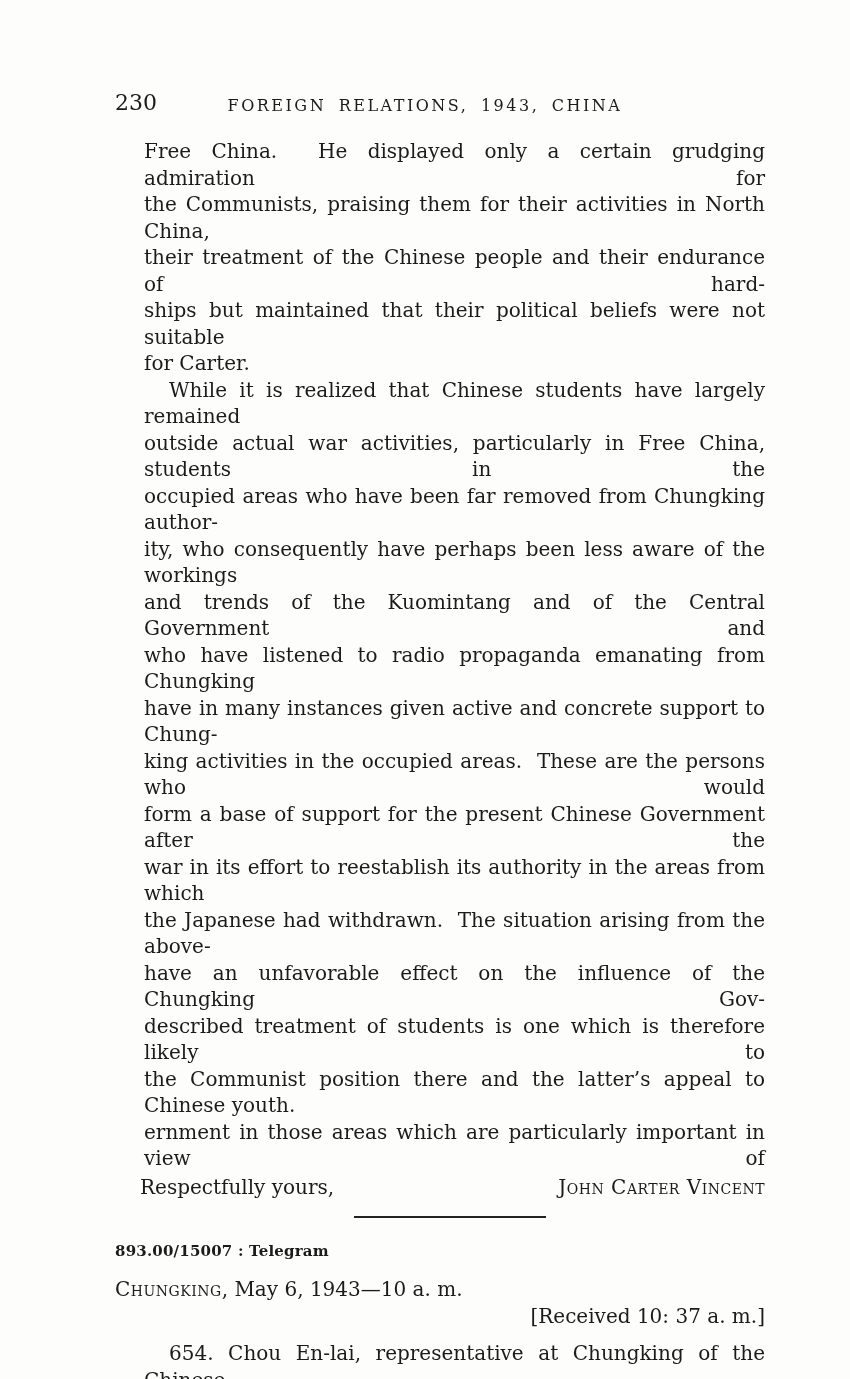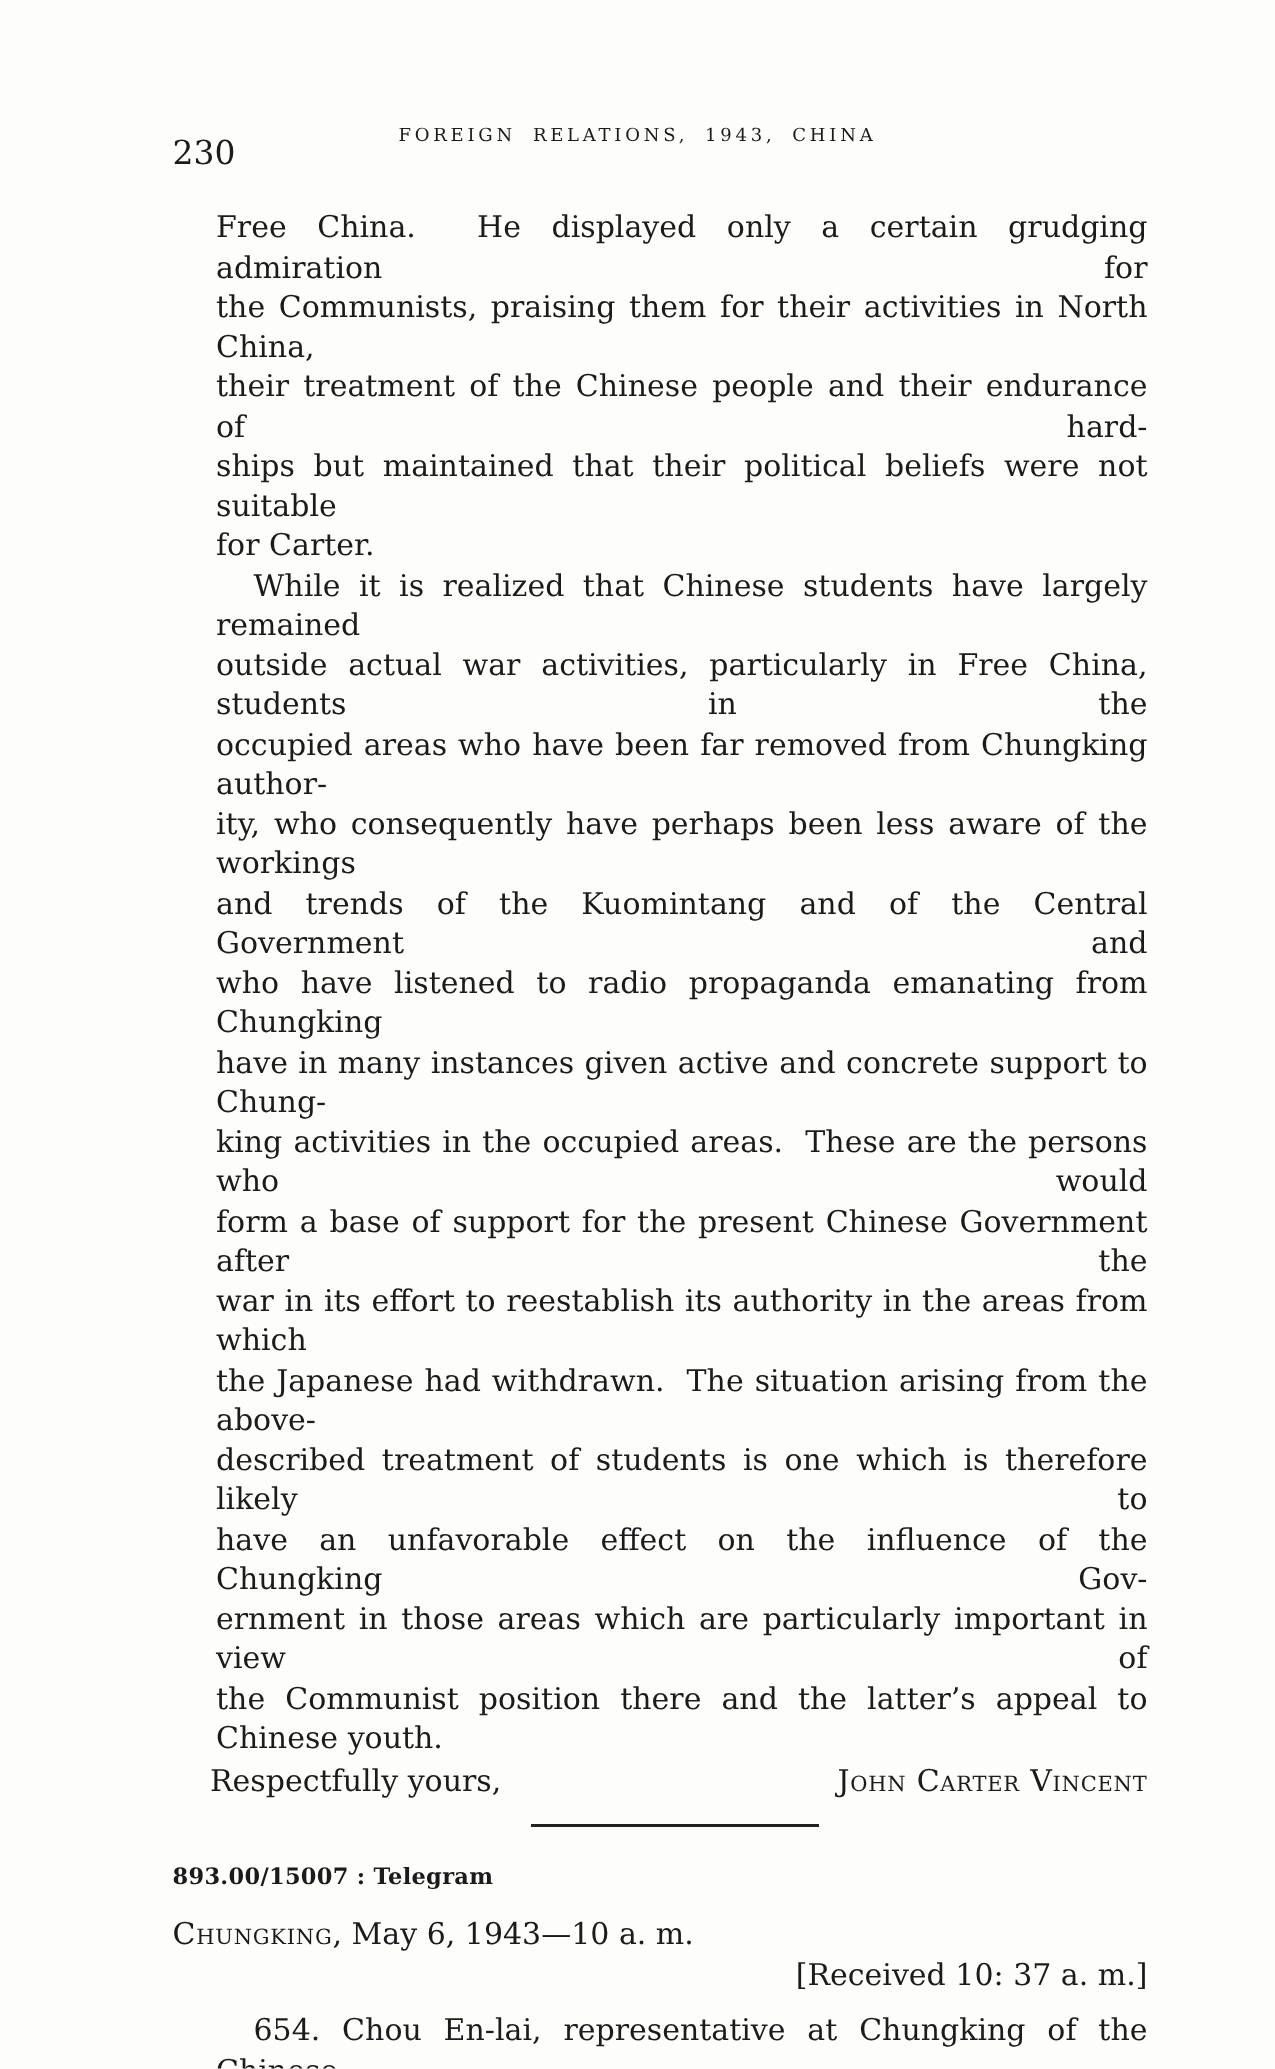--- a/index.html
+++ b/index.html
@@ -11,23 +11,23 @@
     -webkit-font-smoothing: antialiased;
   }
   .page { position: relative; width: 850px; height: 1379px; overflow: hidden; }
 
   
   .page-number {
     position: absolute; left: 115px; top: 92px;
     font-size: 22px; line-height: 22px;
   }
   .running-title {
-    position: absolute; left: 0; top: 82px; width: 850px;
+    position: absolute; left: 0; top: 98px; width: 850px;
     text-align: center;
-    font-size: 12px; line-height: 16px;
+    font-size: 16px; line-height: 16px;
     letter-spacing: 2.5px; word-spacing: 5px;
   }
 
   
   .content {
     position: absolute; left: 115px; top: 138px; width: 650px;
   }
 
   .body-text { font-size: 20px; line-height: 26.5px; margin-left: 29px; }
   .line {
@@ -97,24 +97,24 @@
           <div class="line">outside actual war activities, particularly in Free China, students in the</div>
           <div class="line">occupied areas who have been far removed from Chungking author-</div>
           <div class="line">ity, who consequently have perhaps been less aware of the workings</div>
           <div class="line">and trends of the Kuomintang and of the Central Government and</div>
           <div class="line">who have listened to radio propaganda emanating from Chungking</div>
           <div class="line">have in many instances given active and concrete support to Chung-</div>
           <div class="line">king activities in the occupied areas.  These are the persons who would</div>
           <div class="line">form a base of support for the present Chinese Government after the</div>
           <div class="line">war in its effort to reestablish its authority in the areas from which</div>
           <div class="line">the Japanese had withdrawn.  The situation arising from the above-</div>
+          <div class="line">have an unfavorable effect on the influence of the Chungking Gov-</div>
           <div class="line">described treatment of students is one which is therefore likely to</div>
-          <div class="line">have an unfavorable effect on the influence of the Chungking Gov-</div>
+          <div class="line last">the Communist position there and the latter’s appeal to Chinese youth.</div>
           <div class="line">ernment in those areas which are particularly important in view of</div>
-          <div class="line last">the Communist position there and the latter’s appeal to Chinese youth.</div>
         </div>
       </div>
 
     <div class="signature-row">
       <span class="valediction">Respectfully yours,</span>
       <span class="signature">John Carter Vincent</span>
     </div>
 
     <div class="section-divider"></div>
 

